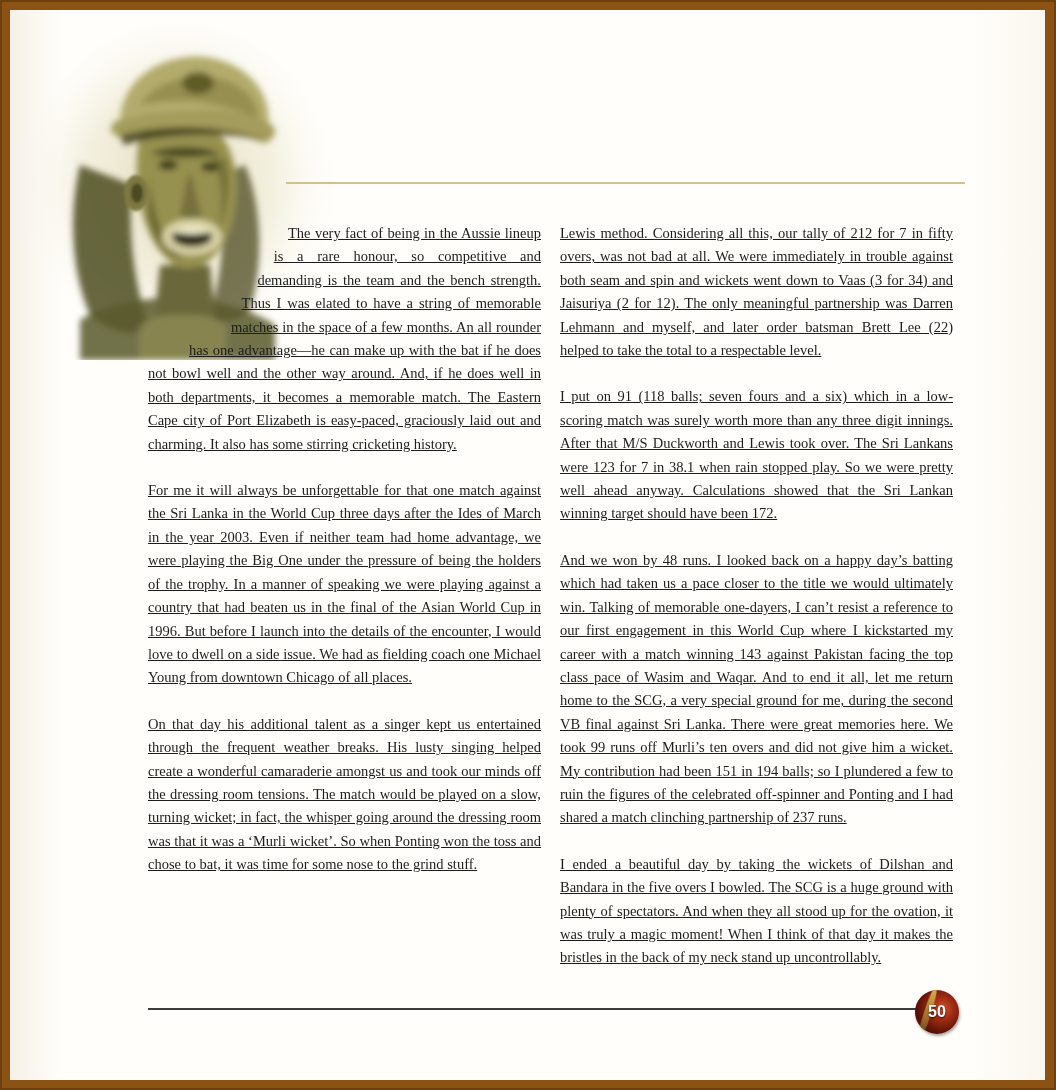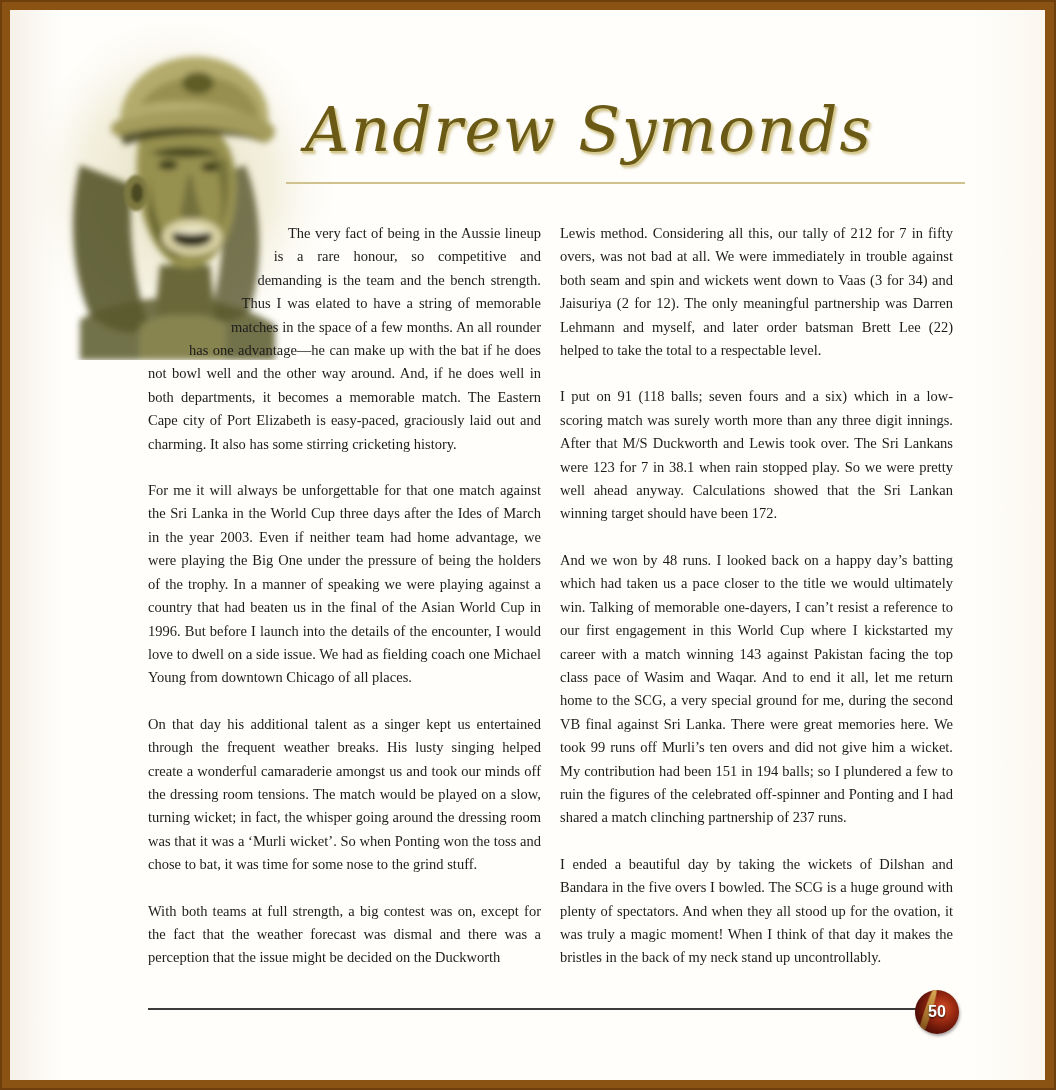--- a/index.html
+++ b/index.html
@@ -31,21 +31,21 @@
   }
   .title-rule{
     position:absolute;left:276px;top:172px;width:679px;height:2px;
     background:#cfc28e;
   }
   .columns{
     position:absolute;left:138px;top:212px;width:806px;
     display:flex;gap:19px;
     color:#1c1c1c;
   }
-  .col{width:393px;font-size:14.5px;line-height:23.4px;text-align:justify;}
+  .col{width:393px;font-size:14.5px;line-height:23.4px;text-align:justify;text-decoration:underline;}
   .col p{margin:0 0 23px 0;}
   .col p:last-child{margin-bottom:8px;}
   .wrapshape{
     float:left;width:142px;height:139px;
     shape-outside:polygon(0 0,140px 0,126px 23px,110px 46px,94px 69px,86px 92px,42px 115px,30px 139px,0 139px);
   }
   .footer-rule{
     position:absolute;left:138px;top:998px;width:780px;height:2px;
     background:#3c3c3c;
   }
@@ -130,30 +130,28 @@
           <path d="M152,206 C165,200 182,200 192,206 C182,210 162,210 152,206 Z" fill="#efeacb"></path>
         </g>
         <g filter="url(#soft)">
 
           <ellipse cx="116" cy="168" rx="12" ry="18" fill="#7d7840"></ellipse>
           <ellipse cx="117" cy="168" rx="6" ry="10" fill="#4c4a20"></ellipse>
         </g>
       </svg>
     </div>
 
-    <h1 class="title">Andrew Symonds</h1>
     <div class="title-rule"></div>
 
     <div class="columns">
       <div class="col">
         <div class="wrapshape"></div>
         <p>The very fact of being in the Aussie lineup is a rare honour, so competitive and demanding is the team and the bench strength. Thus I was elated to have a string of memorable matches in the space of a few months. An all rounder has one advantage—he can make up with the bat if he does not bowl well and the other way around. And, if he does well in both departments, it becomes a memorable match. The Eastern Cape city of Port Elizabeth is easy-paced, graciously laid out and charming. It also has some stirring cricketing history.</p>
         <p>For me it will always be unforgettable for that one match against the Sri Lanka in the World Cup three days after the Ides of March in the year 2003. Even if neither team had home advantage, we were playing the Big One under the pressure of being the holders of the trophy. In a manner of speaking we were playing against a country that had beaten us in the final of the Asian World Cup in 1996. But before I launch into the details of the encounter, I would love to dwell on a side issue. We had as fielding coach one Michael Young from downtown Chicago of all places.</p>
         <p>On that day his additional talent as a singer kept us entertained through the frequent weather breaks. His lusty singing helped create a wonderful camaraderie amongst us and took our minds off the dressing room tensions. The match would be played on a slow, turning wicket; in fact, the whisper going around the dressing room was that it was a ‘Murli wicket’. So when Ponting won the toss and chose to bat, it was time for some nose to the grind stuff.</p>
-        <p>With both teams at full strength, a big contest was on, except for the fact that the weather forecast was dismal and there was a perception that the issue might be decided on the Duckworth</p>
       </div>
       <div class="col">
         <p>Lewis method. Considering all this, our tally of 212 for 7 in fifty overs, was not bad at all. We were immediately in trouble against both seam and spin and wickets went down to Vaas (3 for 34) and Jaisuriya (2 for 12). The only meaningful partnership was Darren Lehmann and myself, and later order batsman Brett Lee (22) helped to take the total to a respectable level.</p>
         <p>I put on 91 (118 balls; seven fours and a six) which in a low-scoring match was surely worth more than any three digit innings. After that M/S Duckworth and Lewis took over. The Sri Lankans were 123 for 7 in 38.1 when rain stopped play. So we were pretty well ahead anyway. Calculations showed that the Sri Lankan winning target should have been 172.</p>
         <p>And we won by 48 runs. I looked back on a happy day’s batting which had taken us a pace closer to the title we would ultimately win. Talking of memorable one-dayers, I can’t resist a reference to our first engagement in this World Cup where I kickstarted my career with a match winning 143 against Pakistan facing the top class pace of Wasim and Waqar. And to end it all, let me return home to the SCG, a very special ground for me, during the second VB final against Sri Lanka. There were great memories here. We took 99 runs off Murli’s ten overs and did not give him a wicket. My contribution had been 151 in 194 balls; so I plundered a few to ruin the figures of the celebrated off-spinner and Ponting and I had shared a match clinching partnership of 237 runs.</p>
         <p>I ended a beautiful day by taking the wickets of Dilshan and Bandara in the five overs I bowled. The SCG is a huge ground with plenty of spectators. And when they all stood up for the ovation, it was truly a magic moment! When I think of that day it makes the bristles in the back of my neck stand up uncontrollably.</p>
       </div>
     </div>
 
     <div class="footer-rule"></div>

